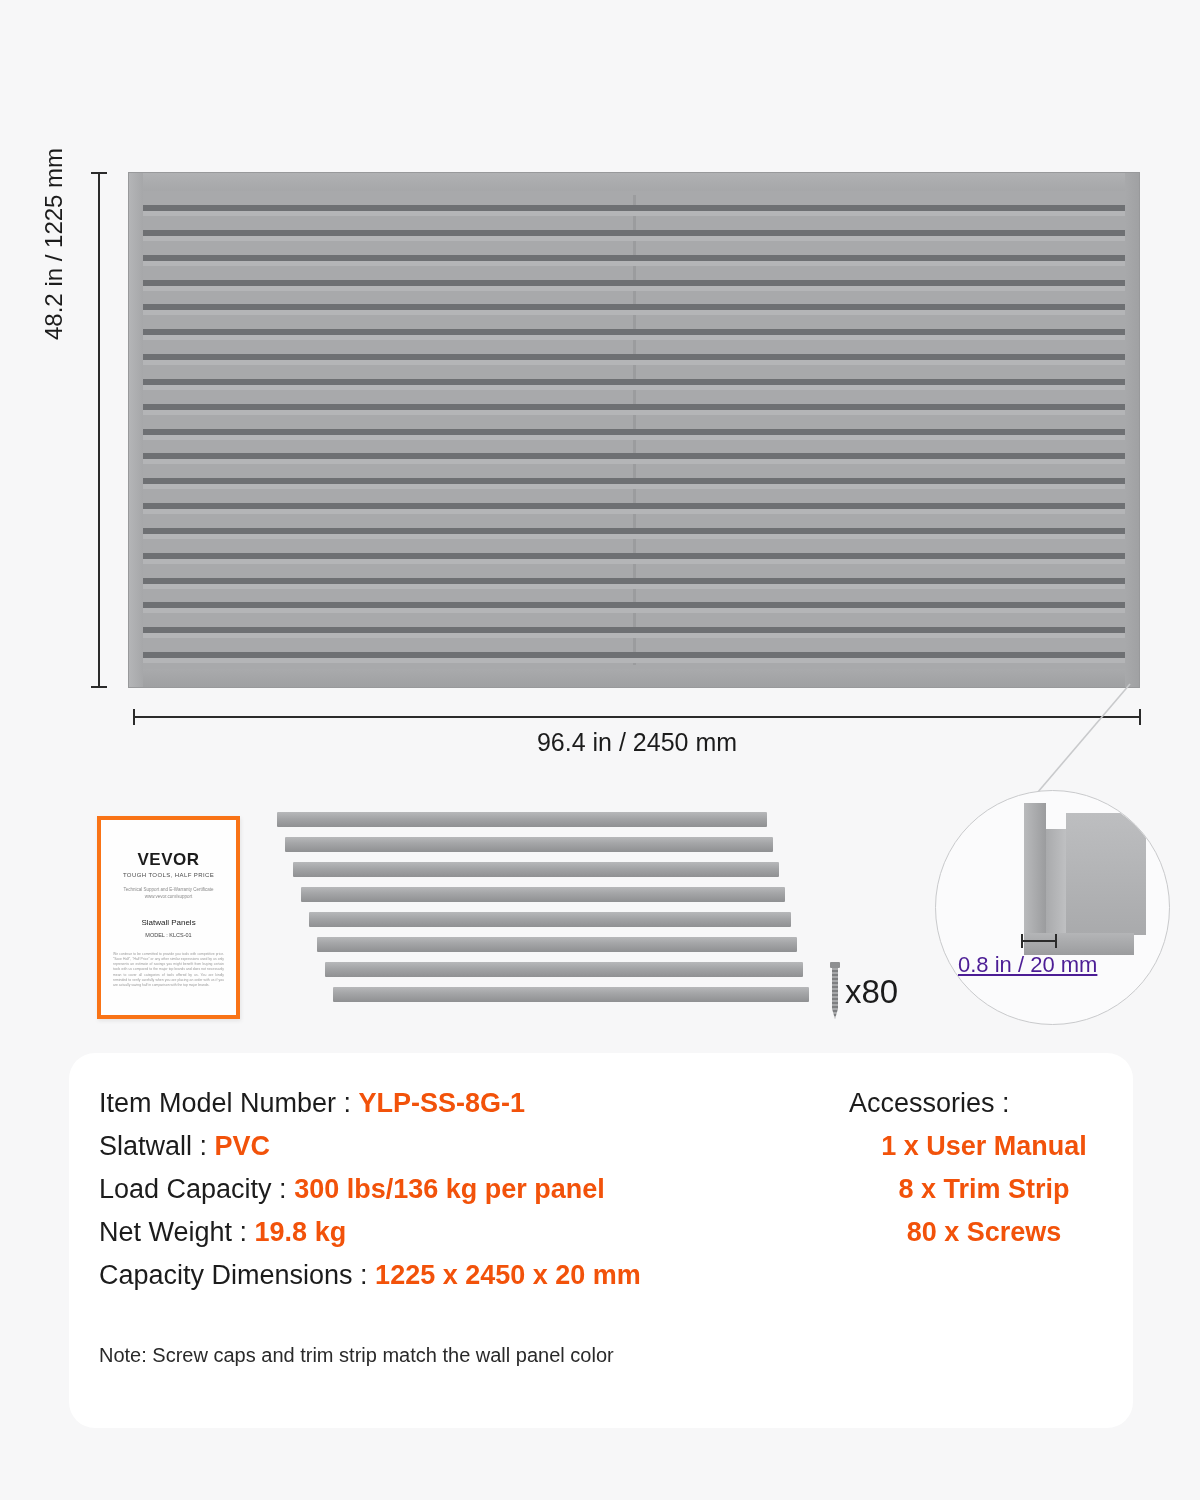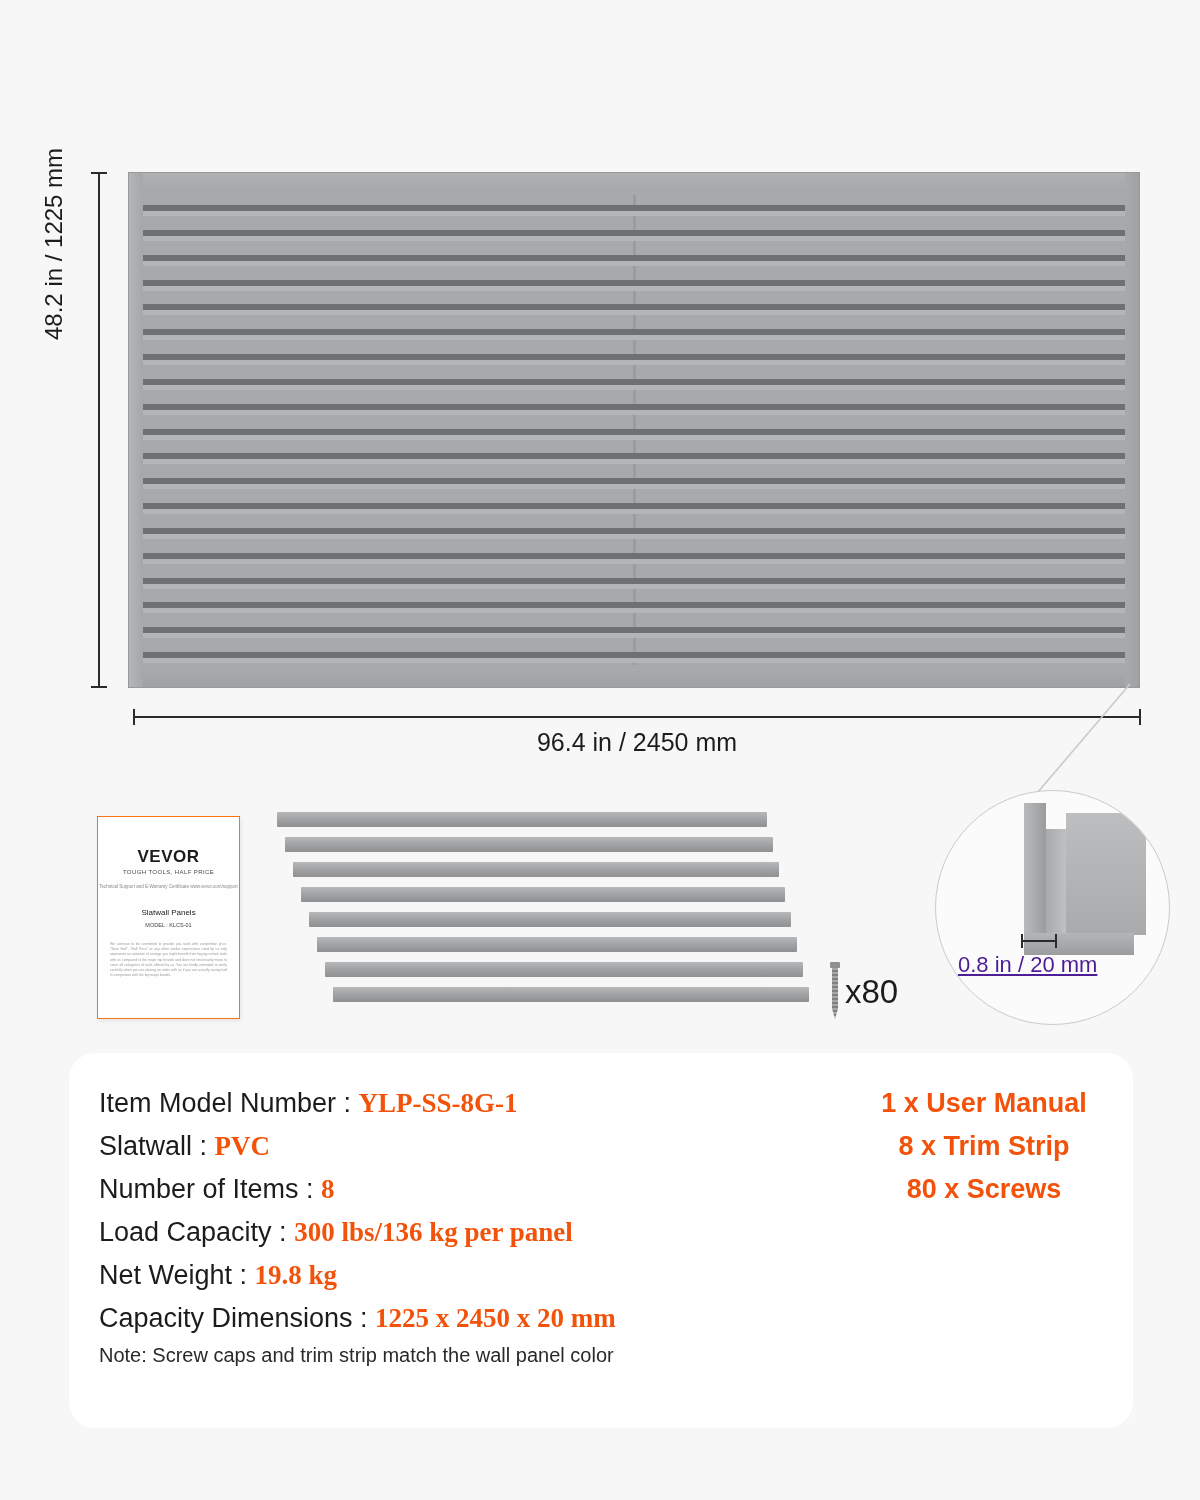--- a/index.html
+++ b/index.html
@@ -204,21 +204,21 @@
   }
 
   
   #manual {
     position: absolute;
     left: 97px;
     top: 816px;
     width: 143px;
     height: 203px;
     background: #fefefe;
-    border: 1px solid #f97316;
+    border: 4px solid #f97316;
     box-shadow: 1px 2px 4px rgba(0,0,0,0.08);
     text-align: center;
     padding-top: 30px;
   }
   #manual-brand {
     font-size: 17px;
     font-weight: bold;
     letter-spacing: 0.5px;
     color: #1c1c1c;
   }
@@ -316,21 +316,20 @@
   }
   .spec-row {
     font-size: 27px;
     color: #1c1c1c;
     line-height: 43px;
     white-space: nowrap;
   }
   .spec-val {
     color: #f2520a;
     font-weight: bold;
-    font-family: Liberation Serif, serif;
   }
   .acc-title {
     font-size: 27px;
     color: #1c1c1c;
     line-height: 43px;
   }
   .acc-item {
     font-size: 27px;
     color: #f2520a;
     font-weight: bold;
@@ -421,24 +420,24 @@
 <div id="screw">
   <div id="screw-head"></div>
   <div id="screw-shaft"></div>
 </div>
 <div id="screw-count">x80</div>
 
 <div id="spec-card">
   <div id="spec-left">
       <div class="spec-row"><span>Item Model Number : </span><span class="spec-val">YLP-SS-8G-1</span></div>
       <div class="spec-row"><span>Slatwall : </span><span class="spec-val">PVC</span></div>
-      <div class="spec-row"><span>Number of Items : </span><span class="spec-val">8</span></div>
       <div class="spec-row"><span>Load Capacity : </span><span class="spec-val">300 lbs/136 kg per panel</span></div>
       <div class="spec-row"><span>Net Weight : </span><span class="spec-val">19.8 kg</span></div>
       <div class="spec-row"><span>Capacity Dimensions : </span><span class="spec-val">1225 x 2450 x 20 mm</span></div>
     </div>
   <div id="spec-right">
+    <div class="acc-title">Accessories :</div>
   <div class="acc-item">1 x User Manual</div>
       <div class="acc-item">8 x Trim Strip</div>
       <div class="acc-item">80 x Screws</div>
     </div>
   <div id="spec-note">Note: Screw caps and trim strip match the wall panel color</div>
 </div>
 
 </body></html>

